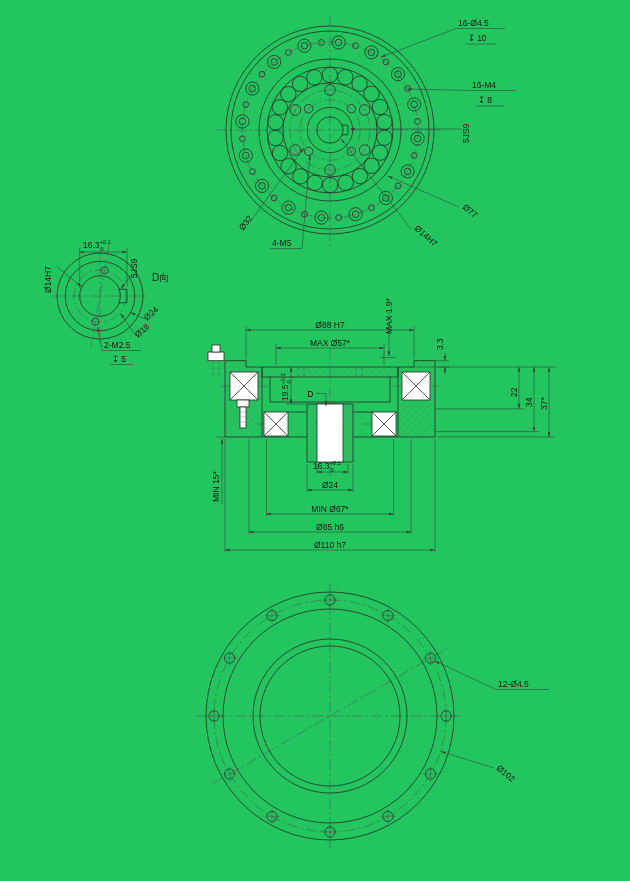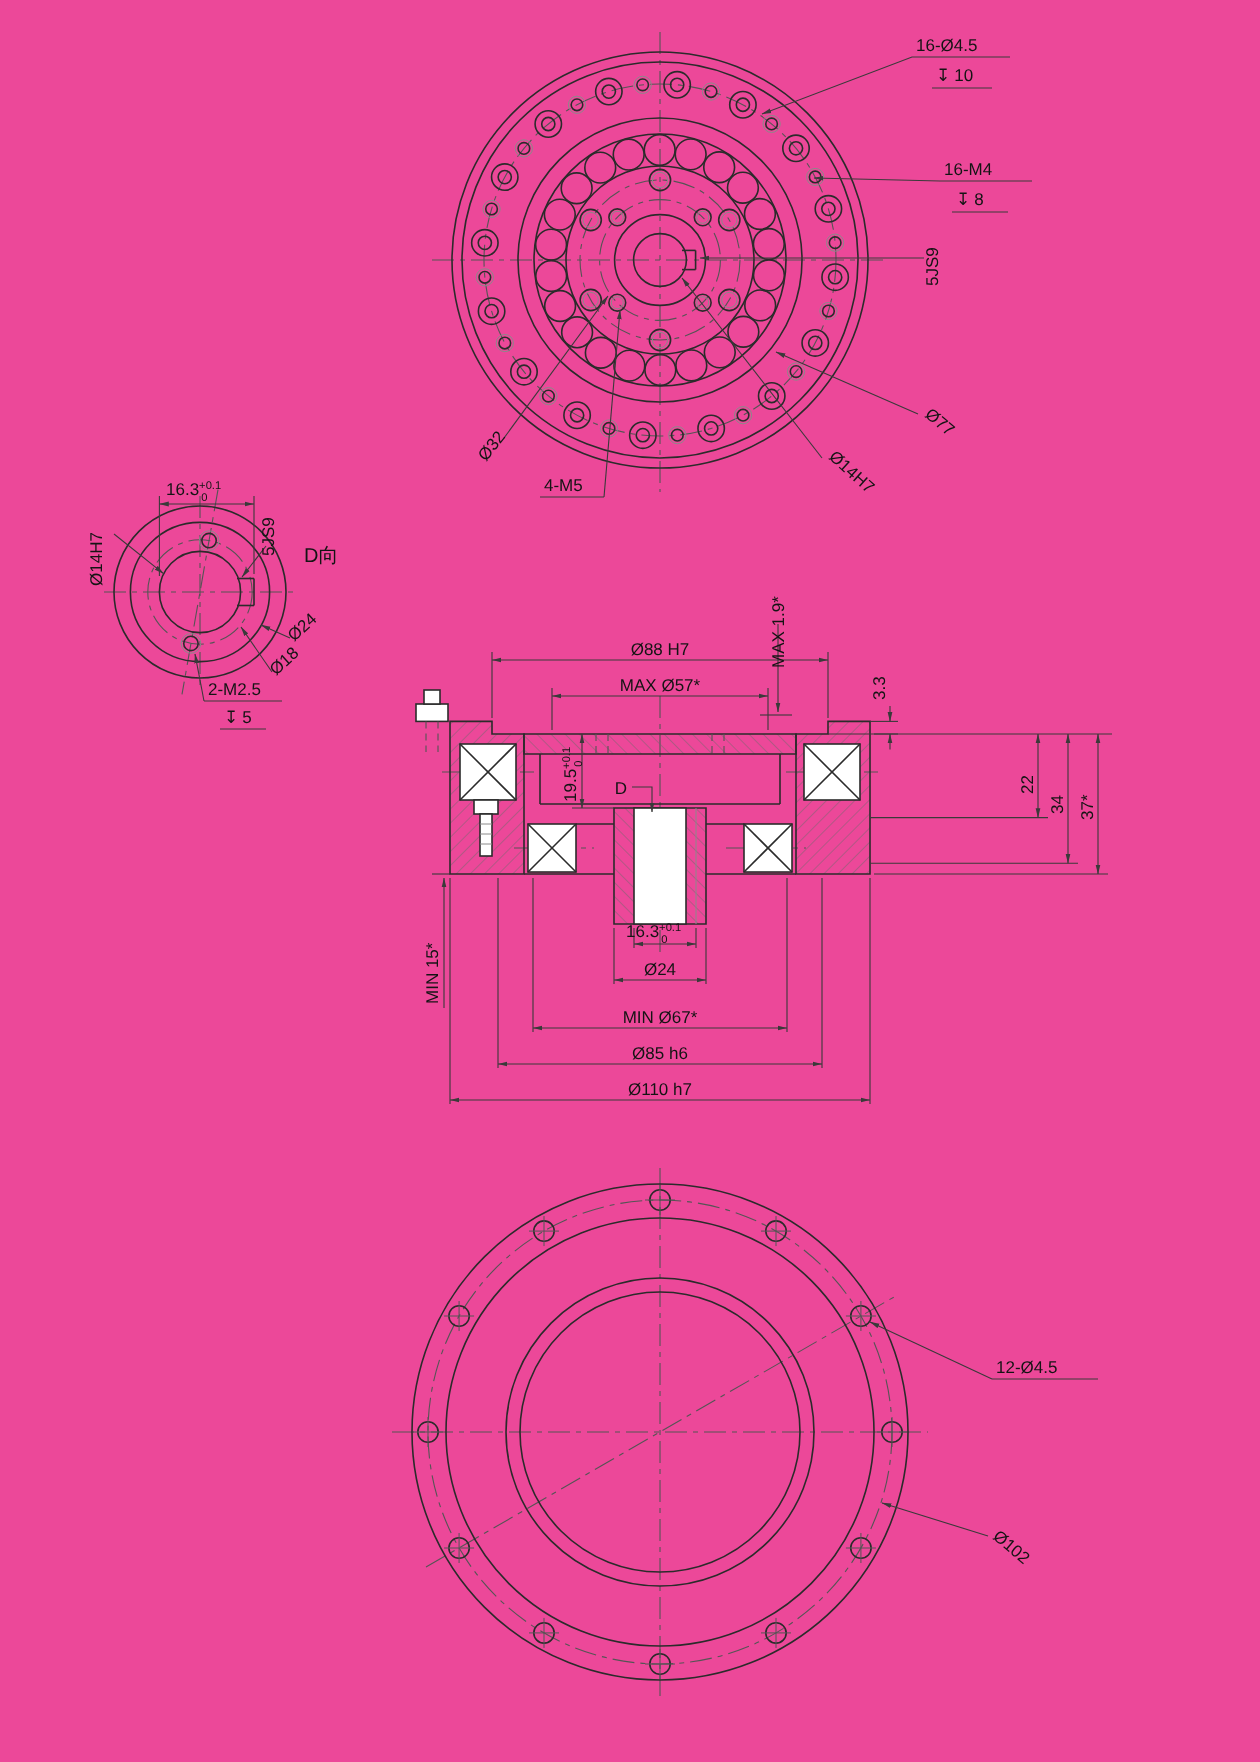--- a/index.html
+++ b/index.html
@@ -1,16 +1,16 @@
 <!DOCTYPE html>
 <html><head>
 <meta charset="utf-8">
 <style>
   html,body{margin:0;padding:0;background:#ffffff}
-  .sheet{width:630px;height:881px;background:#ec4899;position:relative;font-family:"Liberation Sans",sans-serif;overflow:hidden}
+  .sheet{width:630px;height:881px;background:#22c55e;position:relative;font-family:"Liberation Sans",sans-serif;overflow:hidden}
   svg{display:block}
   .ln{stroke:#2b2b2b;stroke-width:.8;fill:none}
   .lnf{stroke:#2b2b2b;stroke-width:.8;fill:#ffffff}
   .thin{stroke:#8a8a8a;stroke-width:.5;fill:none}
   .cl{stroke:#555;stroke-width:.55;fill:none;stroke-dasharray:11 3 2.5 3}
   .dash{stroke:#555;stroke-width:.55;fill:none;stroke-dasharray:3.5 2.5}
   .dim{stroke:#3a3a3a;stroke-width:.55;fill:none}
   .tick{stroke:#555;stroke-width:.5}
   text{fill:#141414;font-size:8.5px;font-family:"Liberation Sans",sans-serif}
   .tol{font-size:5.6px}

